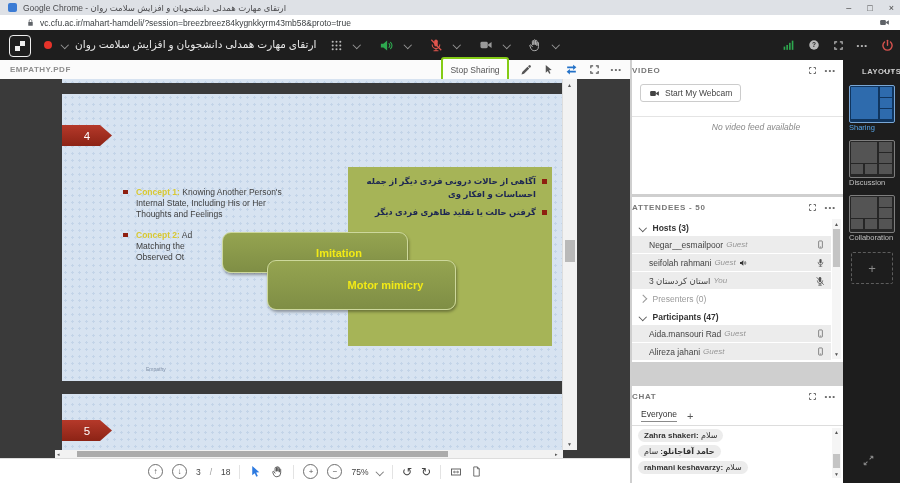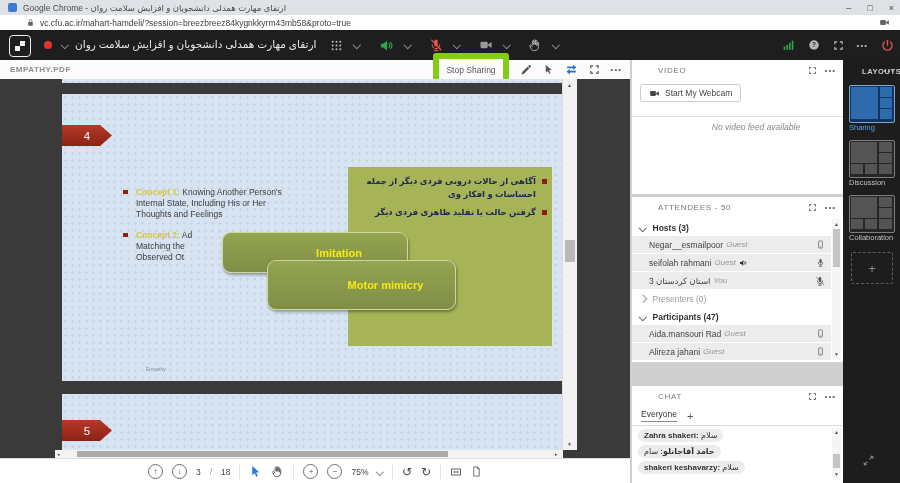--- a/index.html
+++ b/index.html
@@ -28,21 +28,21 @@
   .chv{display:inline-block;width:4.5px;height:4.5px;border-right:1.3px solid #9a9a9a;
        border-bottom:1.3px solid #9a9a9a;transform:rotate(45deg);}
   .acmid{position:absolute;left:330px;top:0;height:30px;display:flex;align-items:center;gap:11px;}
   .acright{position:absolute;right:6px;top:0;height:30px;display:flex;align-items:center;gap:13px;}
   
   .sharepod{left:0;top:60px;width:630px;height:423px;background:#fff;}
   .sp-head{position:absolute;left:0;top:0;width:630px;height:19px;background:#fbfbfb;
            border-bottom:1px solid #ddd;display:flex;align-items:center;}
   .sp-title{font-size:8px;font-weight:bold;letter-spacing:.5px;color:#8d8d8d;margin-left:10px;}
   .sp-tools{position:absolute;right:8px;top:0;height:19px;display:flex;align-items:center;gap:11px;color:#555;}
-  .btn-stop{font-size:8.5px;color:#555;border:6px solid #84cc16;border-radius:3px;background:#fdfdfd;
+  .btn-stop{font-size:8.5px;color:#555;border:2px solid #84cc16;border-radius:3px;background:#fdfdfd;
             padding:6px 7px;}
   .dots{font-size:8px;color:#666;letter-spacing:1px;}
   .sp-doc{position:absolute;left:0;top:19px;width:630px;height:379px;background:#3a3a3a;overflow:hidden;}
   .slidebg{background:#d7e3f1;
      background-image:radial-gradient(#c3d4e8 1px,transparent 1.4px);background-size:7px 7px;}
   .sliver{position:absolute;left:62px;top:0;width:500px;height:4px;}
   .slide4{position:absolute;left:62px;top:15px;width:500px;height:287px;}
   .slide5{position:absolute;left:62px;top:315px;width:500px;height:56px;}
   .banner{position:absolute;left:0;width:50px;height:21px;color:#fff;font-size:11.5px;
      display:flex;align-items:center;justify-content:center;
@@ -69,21 +69,21 @@
   .sp-foot{position:absolute;left:0;top:398px;width:630px;height:25px;background:#fff;
      border-top:1px solid #ddd;display:flex;align-items:center;justify-content:center;gap:9px;
      font-size:8.5px;color:#444;}
   .cbtn{width:13px;height:13px;border:1px solid #6e6e6e;border-radius:50%;display:flex;
         align-items:center;justify-content:center;font-size:8px;color:#555;}
   .sep{width:1px;height:14px;background:#e3e3e3;}
   
   .mainbg{left:0;top:60px;width:900px;height:423px;background:#cfcfcf;}
   .pod{background:#fff;}
   .pod-head{position:absolute;left:0;top:0;right:0;height:20px;display:flex;align-items:center;}
-  .pod-title{font-size:8px;font-weight:normal;letter-spacing:.7px;color:#777;margin-left:26px;}
+  .pod-title{font-size:8px;font-weight:bold;letter-spacing:.7px;color:#777;margin-left:0;}
   .pod-icons{position:absolute;right:7px;top:0;height:20px;display:flex;align-items:center;gap:8px;color:#666;}
   .fsico{width:9px;height:9px;color:#666;}
   .btn-webcam{position:absolute;left:8px;top:24px;font-size:8.5px;color:#444;border:1px solid #ccc;
       border-radius:3px;background:#fff;padding:2.5px 8px;display:flex;align-items:center;gap:5px;}
   .novideo{position:absolute;left:0;top:62px;width:248px;text-align:center;font-size:8.5px;
       font-style:italic;color:#888;}
   .vid-div{position:absolute;left:0;top:56px;width:211px;height:1px;background:#e4e4e4;}
   .att-row{position:absolute;left:0;width:199px;height:17px;display:flex;align-items:center;
       font-size:8.5px;color:#444;}
   .att-sec{font-weight:bold;color:#333;}
@@ -495,21 +495,21 @@
     <div class="abs" style="left:0;top:40px;width:200px;height:53px;overflow:hidden">
       <div class="bubble">
         <span class="bname">Zahra shakeri:</span>
         <span>سلام</span>
       </div>
       <div class="bubble" style="direction:rtl">
         <span class="bname">حامد آقاجانلو:</span>
         <span>سام</span>
       </div>
       <div class="bubble">
-        <span class="bname">shakeri keshavarzy:</span>
+        <span class="bname">rahmani keshavarzy:</span>
         <span>سلام</span>
       </div>
     </div>
     <div class="pscroll" style="top:42px;height:50px">
       <span class="sarrow" style="top:1px;left:2px">▲</span>
       <div class="pthumb" style="top:26px;height:14px"></div>
       <span class="sarrow" style="bottom:1px;left:2px">▼</span>
     </div>
     <div class="chat-input-row">
       <input class="chat-input" placeholder="Type here" style="">

